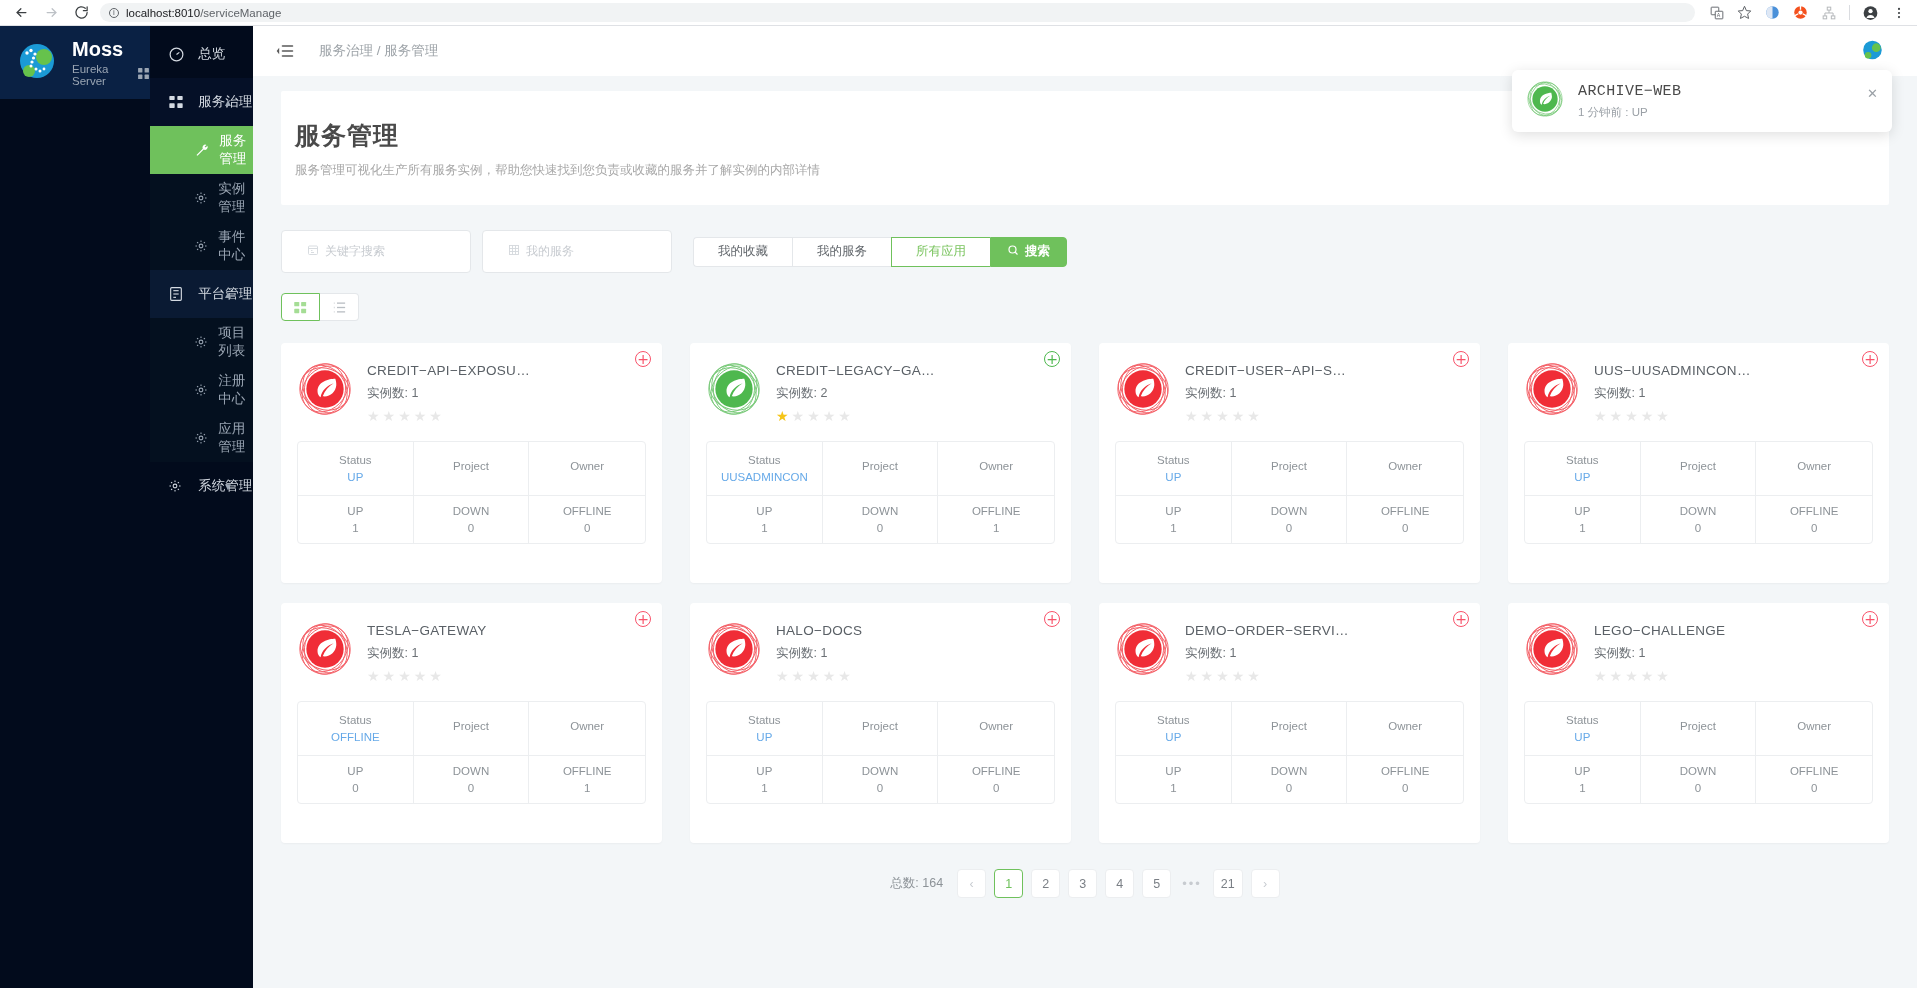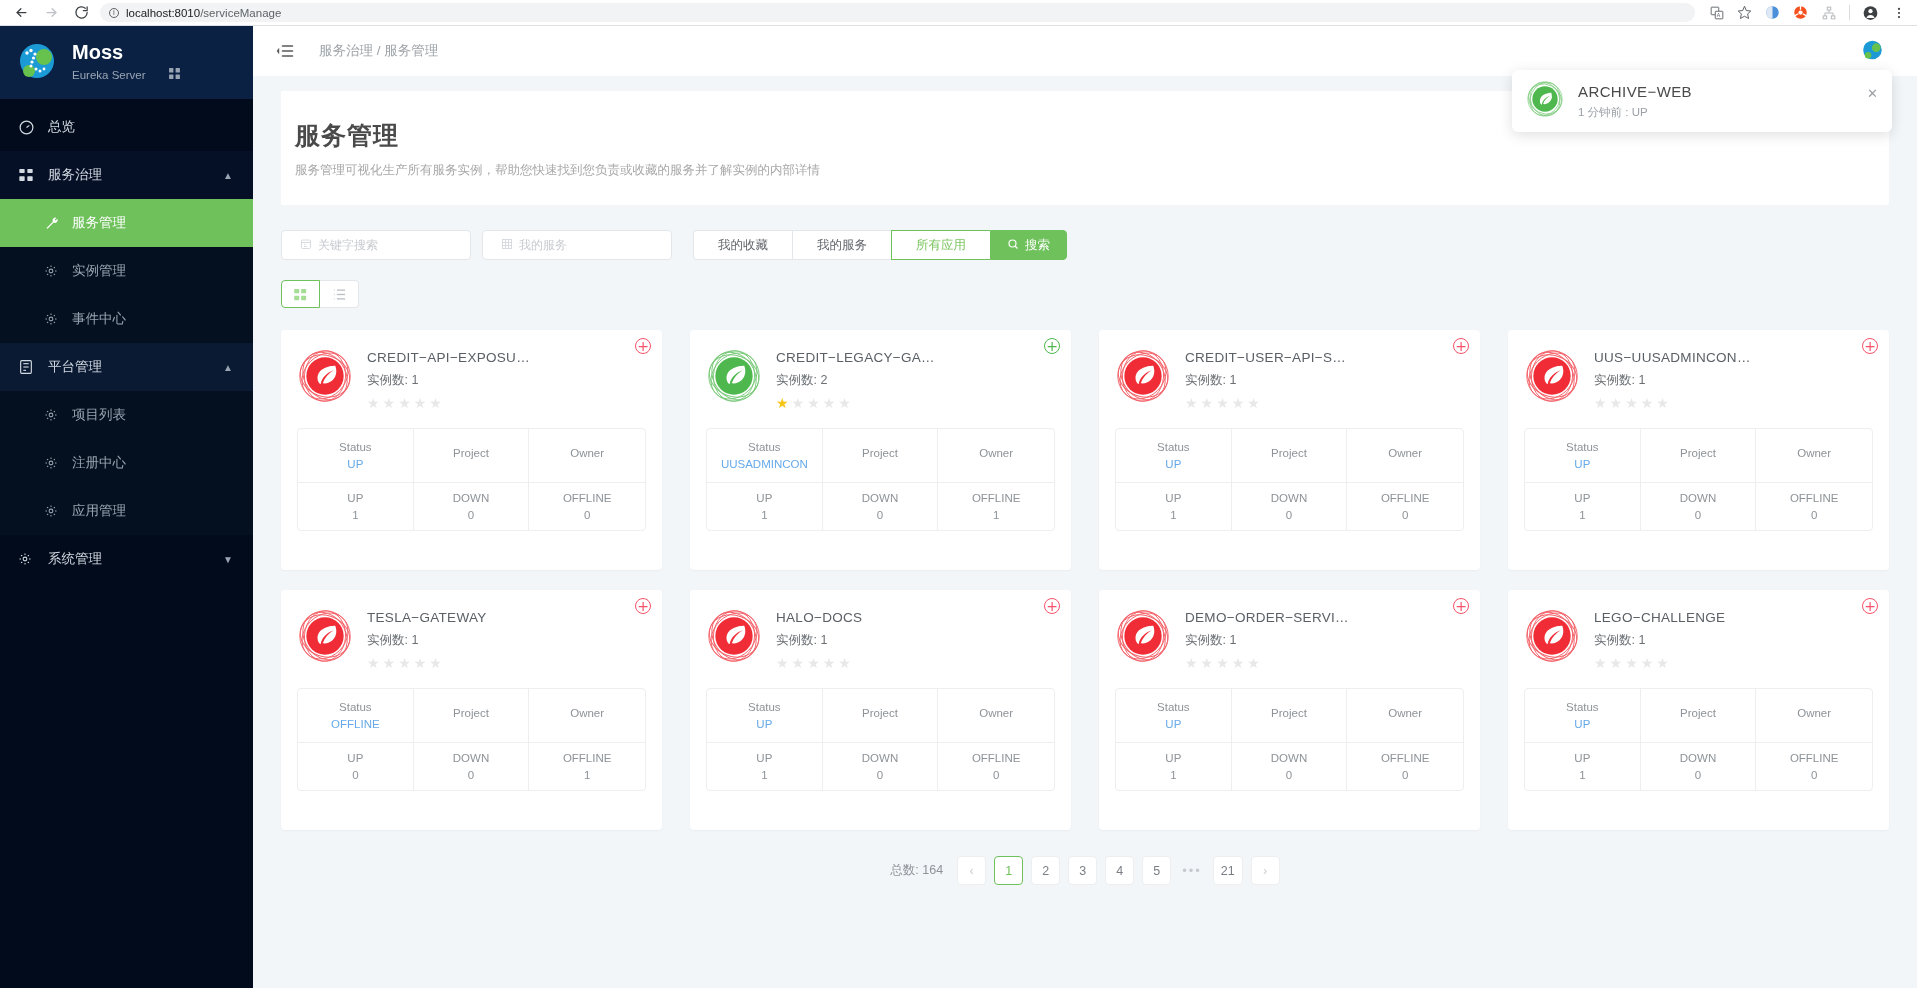--- a/index.html
+++ b/index.html
@@ -42,21 +42,21 @@
   .tb-ico { width: 15px; height: 15px; display:flex; align-items:center; justify-content:center; }
 
   
   .app { display: flex; height: 962px; }
 
   
   .sidebar {
     width: 253px; flex: 0 0 253px;
     background: #020b1c;
     color: #c9cfd8;
-    display: flex; flex-direction: column;
+    display: flex; flex-direction: row;
   }
   .brand {
     height: 73px; background: #0a2144;
     display: flex; align-items: center; padding-left: 16px; gap: 12px;
   }
   .brand-logo { width: 44px; height: 44px; position: relative; flex: 0 0 auto; }
   .brand-text .title { font-size: 20px; font-weight: bold; color: #fff; line-height: 1.1; }
   .brand-sub { display:flex; align-items:center; gap: 22px; margin-top: 3px; }
   .brand-sub .sub { font-size: 11.5px; color: #9aa5b3; }
   .nav { padding-top: 4px; }
@@ -95,41 +95,42 @@
   .page-head {
     background: #fff; margin-top: 15px;
     padding: 28px 14px 26px 14px;
     border-radius: 2px;
   }
   .page-title { font-size: 25px; font-weight: bold; color: #4a4a4a; letter-spacing: 1px; }
   .page-desc { font-size: 12.5px; color: #a8a8a8; margin-top: 10px; }
 
   .filters { display: flex; align-items: center; gap: 11px; margin-top: 25px; }
   .inp {
-    width: 190px; height: 30px; background: #fff;
+    width: 190px; height: 43px; background: #fff;
     border: 1px solid #e4e7ea; border-radius: 4px;
-    display: flex; align-items: center; gap: 6px; padding: 0 18px;
+    display: flex; align-items: center; gap: 6px; padding: 0 25px;
     font-size: 12px; color: #c7cbd0;
   }
   .inp.wide { width: 190px; }
   .btn-group { display: flex; margin-left: 10px; }
   .seg {
     height: 30px; min-width: 72px; padding: 0 24px;
     background: #fff; border: 1px solid #e4e7ea;
     display: flex; align-items: center; justify-content: center;
     font-size: 12.5px; color: #62676c; cursor: pointer;
     border-right: none;
   }
   .seg:first-child { border-radius: 4px 0 0 4px; }
   .seg.on { color: #7ac45f; border-color: #6fc15c; }
   .seg-search {
     height: 30px; padding: 0 16px; background: #6fc15c; color: #fff;
     display: flex; align-items: center; gap: 6px; justify-content: center;
     font-size: 12.5px; border-radius: 0 4px 4px 0; cursor: pointer;
     border: 1px solid #6fc15c;
+    font-weight: bold;
   }
 
   .view-toggle { display: flex; margin-top: 20px; }
   .vt {
     width: 39px; height: 28px; background: #fff;
     border: 1px solid #e4e7ea;
     display: flex; align-items: center; justify-content: center; cursor: pointer;
   }
   .vt:first-child { border-radius: 4px 0 0 4px; border-color: #6fc15c; }
   .vt:last-child { border-radius: 0 4px 4px 0; border-left: none; }
@@ -199,21 +200,21 @@
   .dots { color: #c7cbd0; font-size: 13px; letter-spacing: 2px; padding: 0 3px; }
 
   
   .toast {
     position: absolute; top: 44px; right: 25px;
     width: 380px; height: 62px; background: #fff;
     border-radius: 6px; box-shadow: 0 3px 14px rgba(0,0,0,0.13);
     display: flex; align-items: center; padding: 0 14px; gap: 14px;
     z-index: 40;
   }
-  .toast-title { font-size: 15px; color: #4a4a4a; letter-spacing: .4px; }
+  .toast-title { font-size: 15px; color: #4a4a4a; letter-spacing: .4px; font-family: Liberation Mono, monospace; }
   .toast-sub { font-size: 11.5px; color: #9aa0a6; margin-top: 5px; }
   .toast-close {
     position: absolute; right: 14px; top: 16px;
     font-size: 13px; color: #9aa0a6; cursor: pointer;
   }
 </style>
 </head>
 <body>
 
 <div class="browser-bar">

